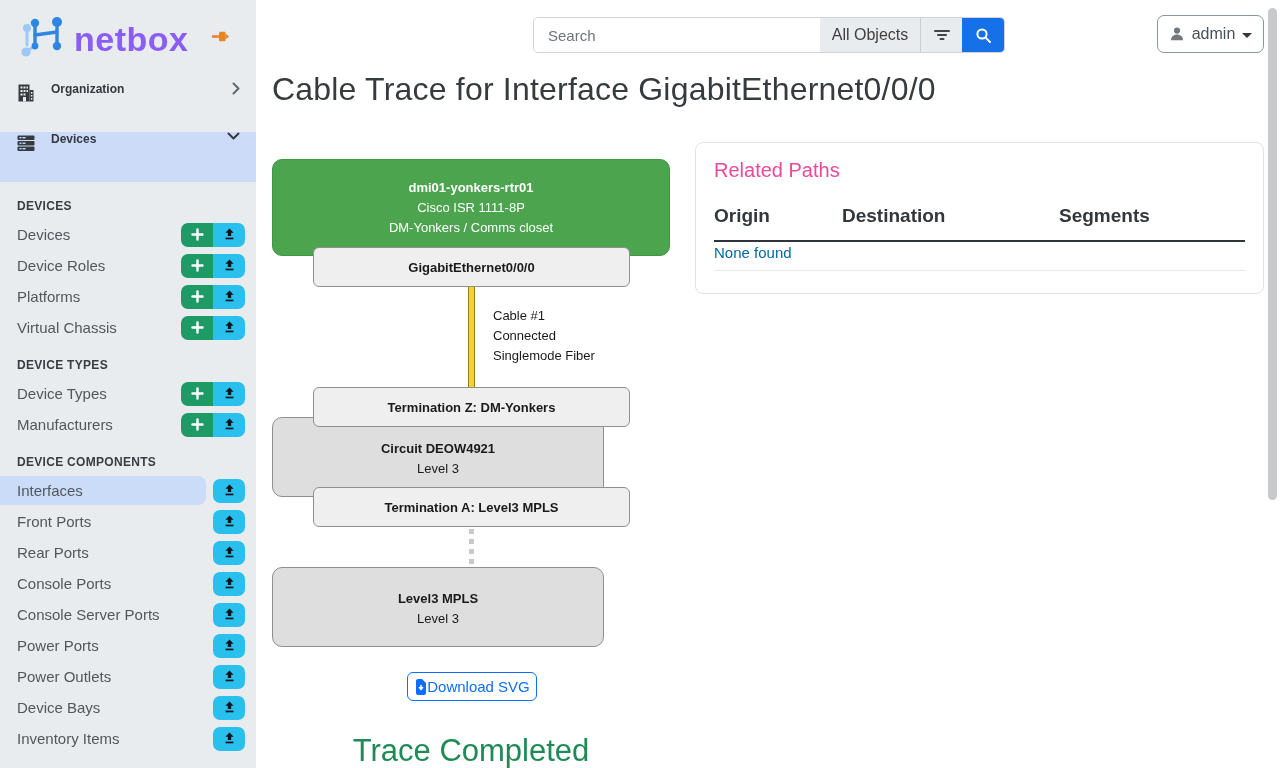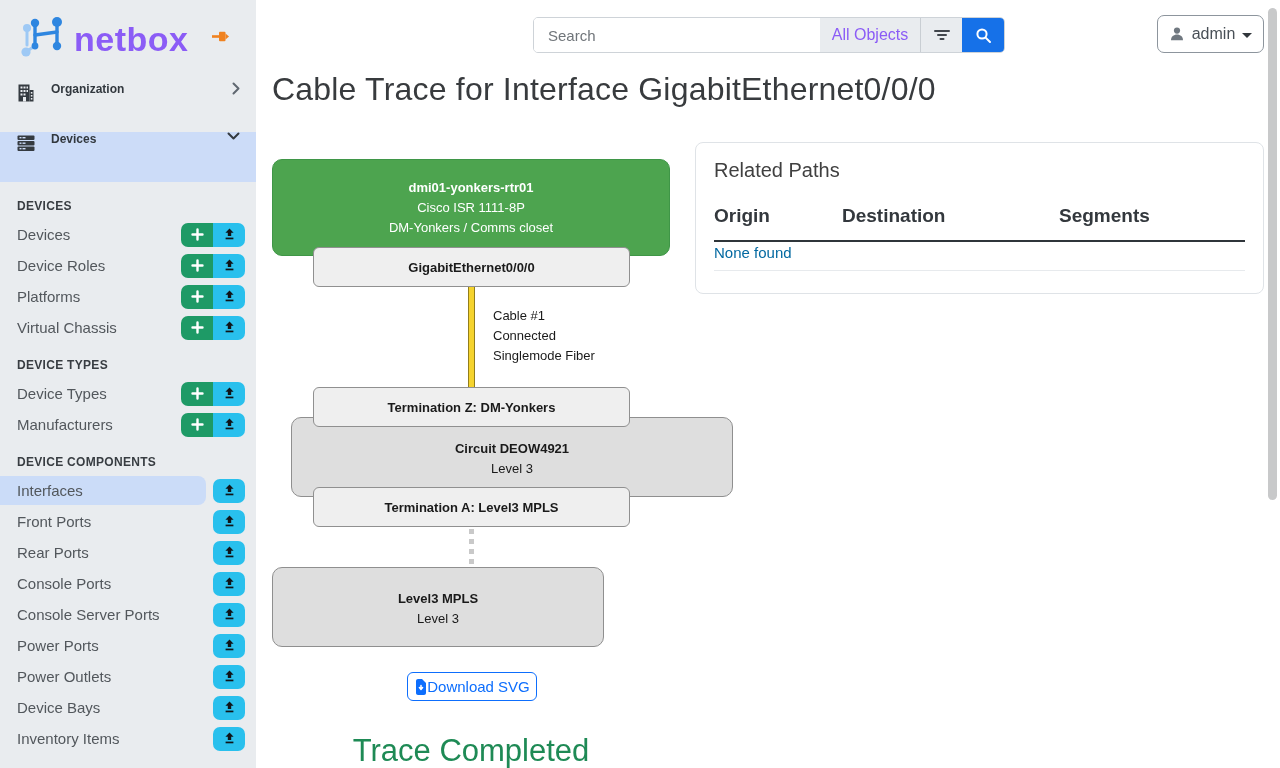--- a/index.html
+++ b/index.html
@@ -39,21 +39,21 @@
                 display:flex; align-items:center; justify-content:center; cursor:pointer; }
   .btn-import.solo { border-radius:7px; }
 
   
   .search-group { position:absolute; left:533px; top:17px; height:36px; display:flex;
                   border:1px solid #ced3d8; border-radius:5px; overflow:hidden; background:#fff; }
   .search-input { width:286px; border:none; outline:none; padding:0 14px; font-size:15px;
                   color:#33383d; font-family:"Liberation Sans",sans-serif; }
   .search-input::placeholder { color:#70757a; }
   .scope { width:100px; background:#e9ecef; display:flex; align-items:center; justify-content:center;
-           font-size:16px; color:#8b5cf6; cursor:pointer; }
+           font-size:16px; color:#404040; cursor:pointer; }
   .filter-btn { width:42px; background:#e9ecef; border:none; border-left:1px solid #c9ced3;
                 display:flex; align-items:center; justify-content:center; cursor:pointer; }
   .search-btn { width:42px; background:#1671e8; border:none; display:flex; align-items:center;
                 justify-content:center; cursor:pointer; }
 
   .admin-btn { position:absolute; left:1157px; top:15px; width:107px; height:38px; background:#fff;
                border:1px solid #8d959d; border-radius:7px; display:flex; align-items:center;
                justify-content:center; gap:7px; font-size:16px; color:#495057; cursor:pointer; }
   .caret-down { width:0; height:0; border-left:5px solid transparent; border-right:5px solid transparent;
                 border-top:5px solid #32373c; margin-top:2px; }
@@ -69,40 +69,40 @@
   .near-device { left:272px; top:159px; width:398px; height:97px; background:#4da44f;
                  border:1px solid #3f9647; border-radius:10px; padding-top:21px; color:#fff; z-index:1; }
   .iface-box { left:313px; top:247px; width:317px; height:40px; background:#efefef;
                border:1px solid #909090; border-radius:6px; padding-top:13px; z-index:2; }
   .cable-line { position:absolute; left:468px; top:287px; width:7px; height:100px; background:#f5d32e;
                 border-left:1px solid rgba(0,0,0,0.40); border-right:1px solid rgba(0,0,0,0.40); }
   .cable-labels { position:absolute; left:493px; top:309px; font-size:13px; color:#1a1a1a; cursor:pointer; }
   .cable-labels div { line-height:14px; margin-bottom:6px; }
   .term-z { left:313px; top:387px; width:317px; height:40px; background:#efefef;
             border:1px solid #909090; border-radius:6px; padding-top:13px; z-index:2; }
-  .circuit-box { left:272px; top:417px; width:442px; height:80px; background:#dedede;
-                 border:1px solid #8f8f8f; border-radius:10px; padding-top:24px; z-index:1;margin-left:19px; }
+  .circuit-box { left:272px; top:417px; width:332px; height:80px; background:#dedede;
+                 border:1px solid #8f8f8f; border-radius:10px; padding-top:24px; z-index:1; }
   .term-a { left:313px; top:487px; width:317px; height:40px; background:#efefef;
             border:1px solid #909090; border-radius:6px; padding-top:13px; z-index:2; }
   .dots { position:absolute; left:469px; top:529px; width:5px; height:37px;
           background:repeating-linear-gradient(180deg,#c9c9c9 0 5px,transparent 5px 10px); }
   .far-box { left:272px; top:567px; width:332px; height:80px; background:#dedede;
              border:1px solid #8f8f8f; border-radius:10px; padding-top:24px; z-index:1; }
 
   .dl-btn { position:absolute; left:407px; top:672px; width:130px; height:29px; background:#fff;
             border:1px solid #0d6efd; border-radius:6px; color:#0d6efd; font-size:15px;
             display:flex; align-items:center; justify-content:center; cursor:pointer;
             font-family:"Liberation Sans",sans-serif; }
   .trace-status { position:absolute; left:272px; top:733px; width:398px; text-align:center;
                   font-size:31px; color:#1e8a55; }
 
   
   .rp-card { position:absolute; left:695px; top:142px; width:569px; height:152px; background:#fff;
              border:1px solid #dfe3e7; border-radius:8px; padding:16px 18px; }
-  .rp-title { font-size:20px; color:#404040; line-height:22px; margin-bottom:24px; }
+  .rp-title { font-size:20px; color:#ec4899; line-height:22px; margin-bottom:24px; }
   .rp-cols { display:flex; padding-bottom:13px; border-bottom:2px solid #2f353a; }
   .rp-col { font-size:19px; font-weight:bold; color:#33383d; }
   .rp-col.c1 { width:128px; } .rp-col.c2 { width:217px; } .rp-col.c3 { flex:1; }
   .rp-empty { padding:2px 0 9px; font-size:15px; color:#0369a1; border-bottom:1px solid #e7eaed; }
 
   
   .scroll-thumb { position:absolute; left:1268px; top:8px; width:9px; height:492px;
                   background:#c8c9ca; border-radius:5px; cursor:pointer; }
 </style>
 </head>

